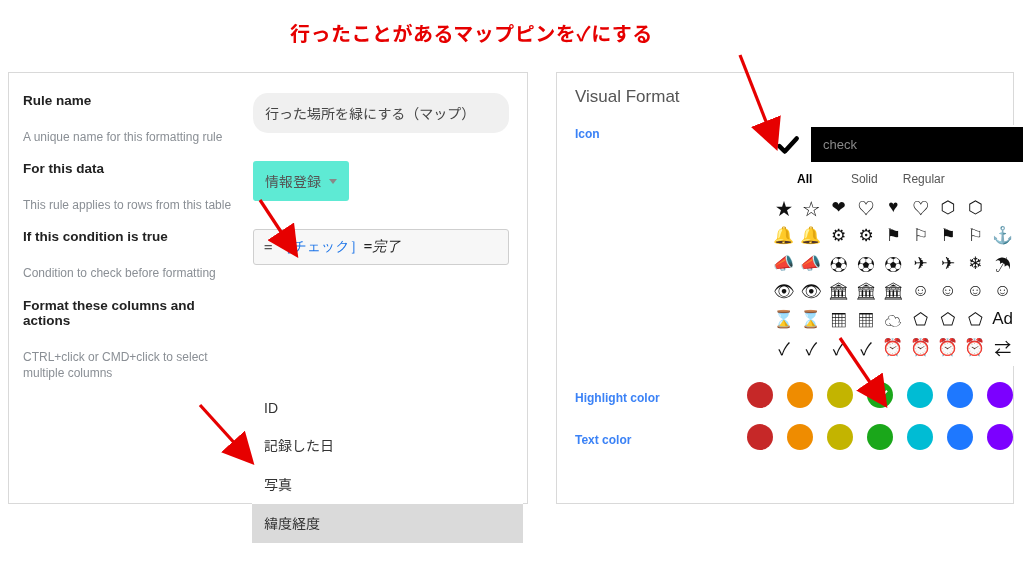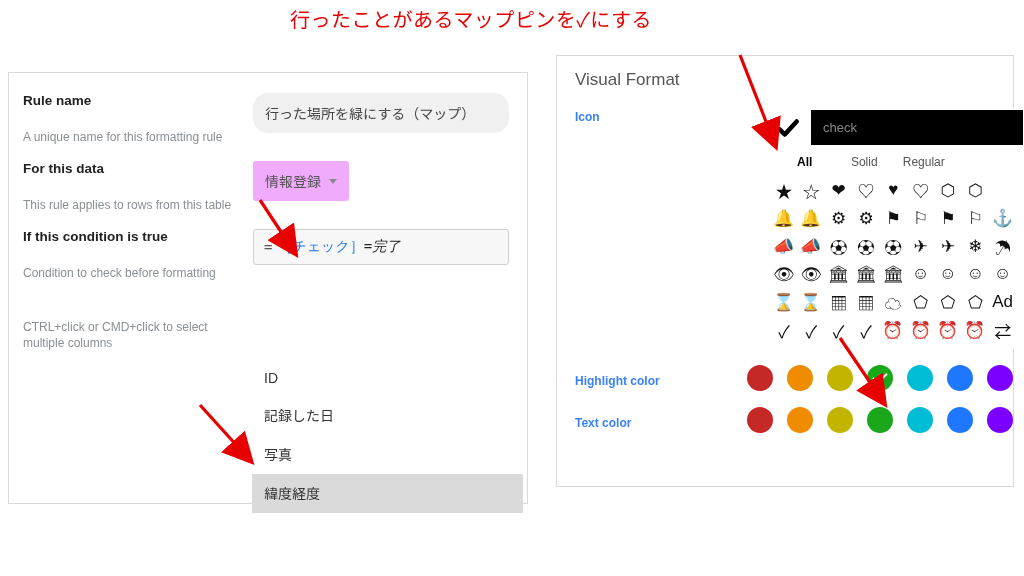--- a/index.html
+++ b/index.html
@@ -6,24 +6,24 @@
   body {
     font-family: -apple-system, "Helvetica Neue", Arial, "Noto Sans JP", sans-serif;
     background: #fff;
     width: 1024px;
     height: 576px;
     position: relative;
     overflow: hidden;
   }
   .annotation {
     position: absolute;
-    top: 4px;
+    top: 18px;
     left: 290px;
     color: #e60000;
-    font-weight: 400;
+    font-weight: 700;
     font-size: 20px;
     letter-spacing: .5px;
   }
   
   .panel-left {
     position: absolute;
     top: 72px;
     left: 8px;
     width: 520px;
     height: 432px;
@@ -48,21 +48,21 @@
     border: none;
     border-radius: 15px;
     padding: 10px 12px;
     width: 100%;
     font-size: 14px;
     color: #444;
   }
   .selbox {
     display: inline-flex;
     align-items: center;
-    background: #f0abfc;
+    background: #5eead4;
     border-radius: 3px;
     padding: 10px 12px;
     font-size: 14px;
     color: #555;
   }
   .selbox .caret {
     margin-left: 8px;
     width: 0; height: 0;
     border-left: 4px solid transparent;
     border-right: 4px solid transparent;
@@ -93,21 +93,21 @@
     padding: 9px 12px;
     border-bottom: 1px solid rgba(0,0,0,0);
     background: #fff;
   }
   .col-list .item.sel {
     background: #dadada;
   }
   
   .panel-right {
     position: absolute;
-    top: 55px;
+    top: 72px;
     left: 556px;
     width: 458px;
     height: 432px;
     border: 1px solid #d9d9d9;
     background: #fff;
     padding: 14px 0 0 18px;
     font-size: 14px;
     color: #333;
   }
   .vf-title { font-size: 17px; color: #555; margin-bottom: 20px; }
@@ -231,20 +231,21 @@
       <div class="condbox">
         <span class="eq">=</span>
         <span class="col">［チェック］</span>
           <span class="rest">=完了</span>
       </div>
     </div>
   </div>
 
   <div class="lp-row nb">
     <div class="lp-lab">
+      <div class="lab-t">Format these columns and actions</div>
       <div class="lab-d">CTRL+click or CMD+click to select multiple columns</div>
     </div>
   </div>
   <div class="col-list" id="col-list">
       <div class="item">ID</div>
       <div class="item">記録した日</div>
       <div class="item">写真</div>
       <div class="item sel">緯度経度</div>
     </div>
 </div>

